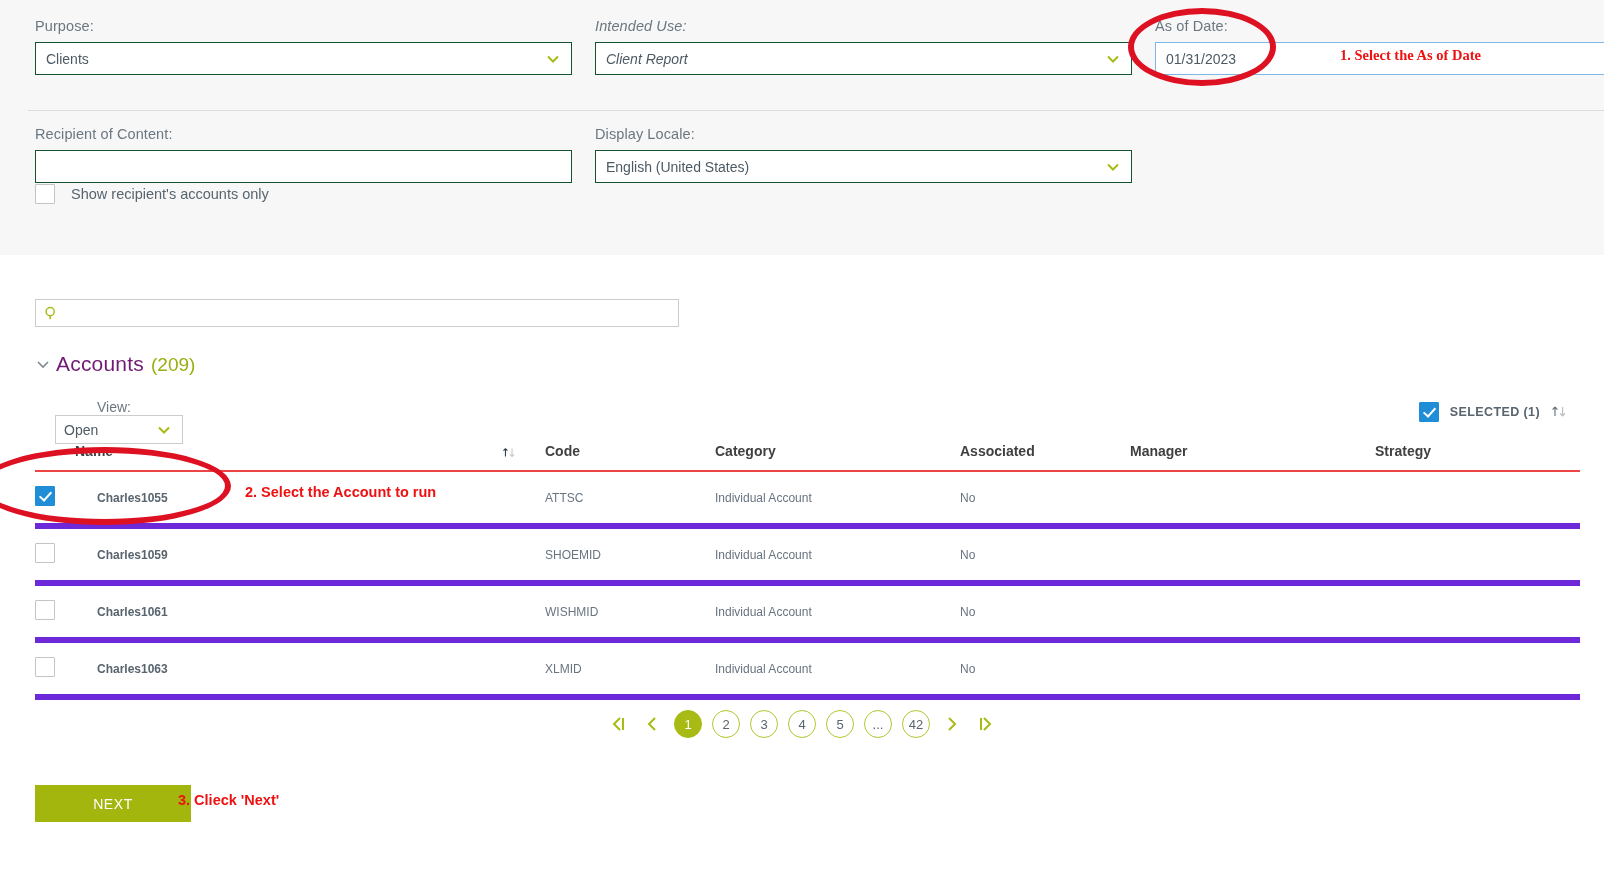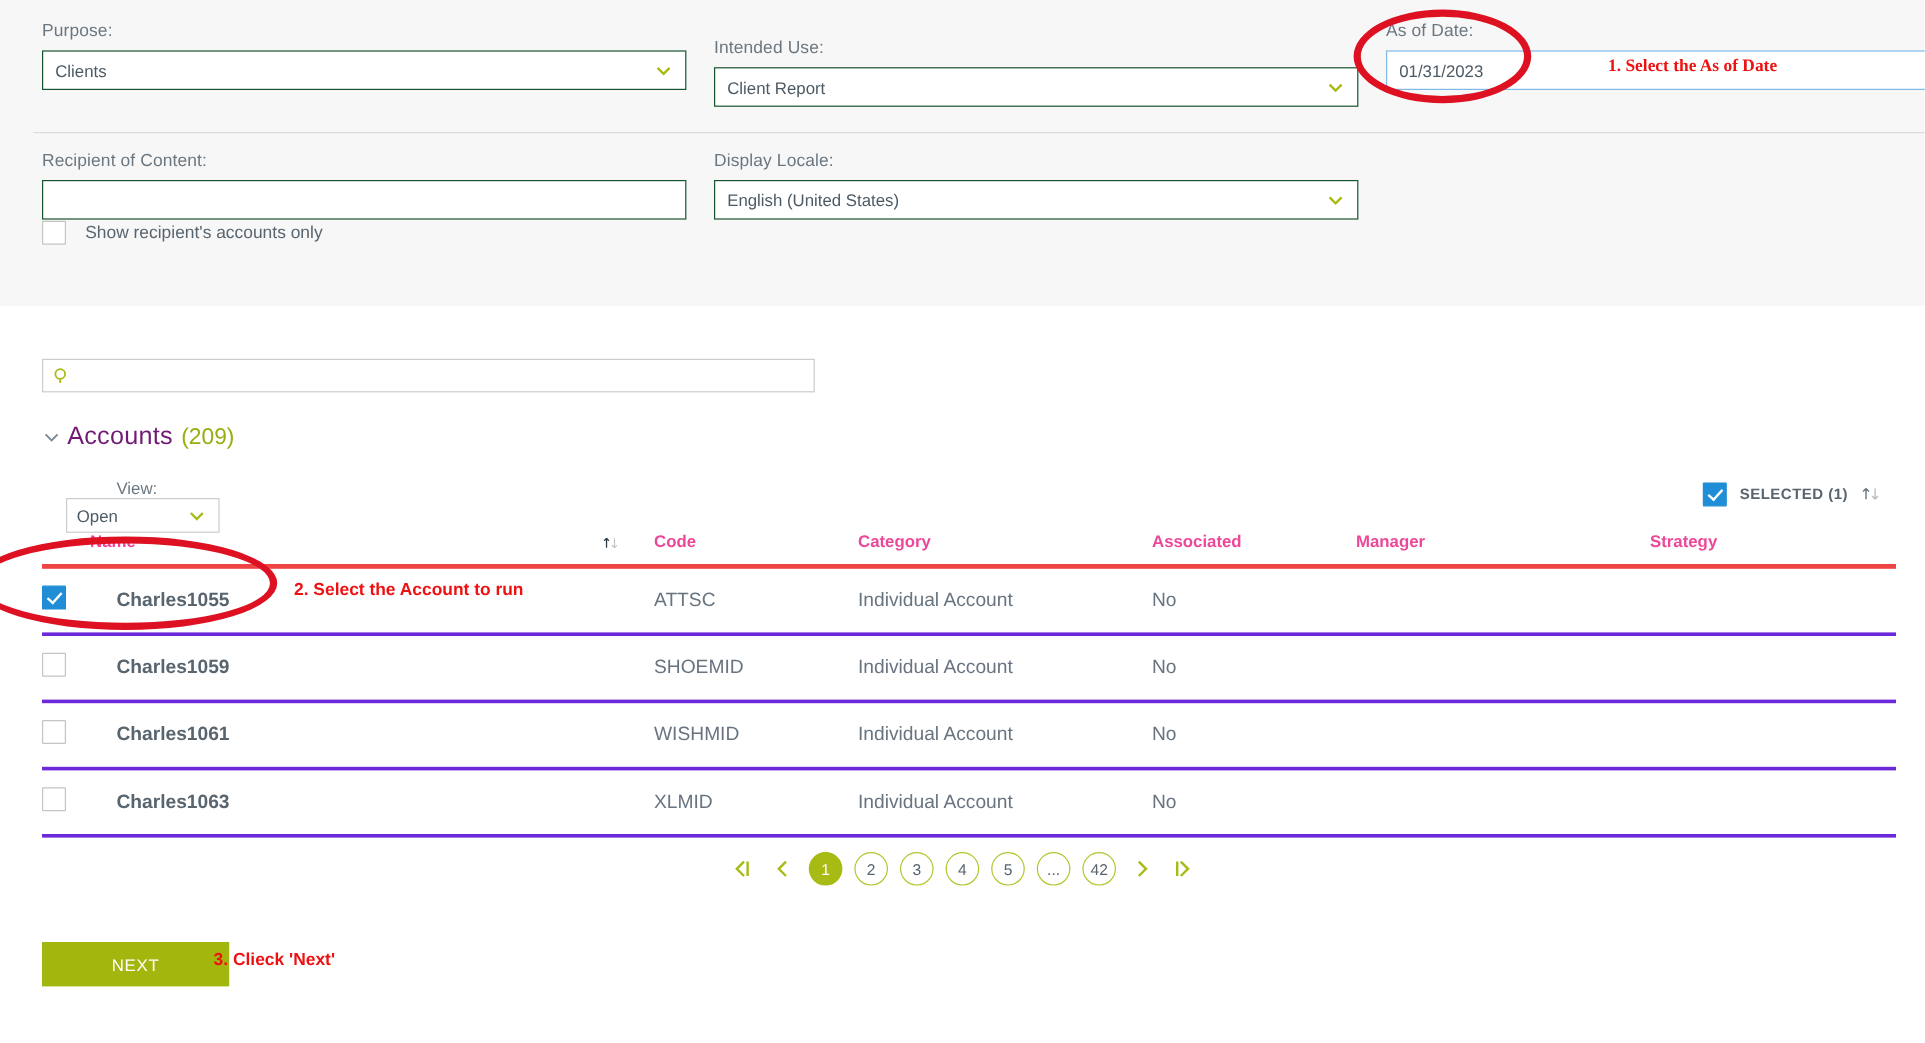--- a/index.html
+++ b/index.html
@@ -70,21 +70,21 @@
     right: 10px;
     top: 50%;
     transform: translateY(-50%);
     width: 16px;
     height: 16px;
   }
   .chev svg { display: block; }
 
   
   #f-purpose       { left: 35px;  top: 18px;  width: 537px; }
-  #f-intended      { left: 595px; top: 32px;  width: 537px; }
+  #f-intended      { left: 595px; top: 18px;  width: 537px; font-style: italic; }
   #f-asofdate      { left: 1155px;top: 18px;  width: 449px; }
   #f-recipient     { left: 35px;  top: 126px; width: 537px; }
   #f-locale        { left: 595px; top: 126px; width: 537px; }
 
   #f-asofdate .control { width: 470px; }
 
   .checkbox-line {
     position: absolute;
     left: 35px;
     top: 184px;
@@ -225,31 +225,31 @@
     left: 35px;
     top: 443px;
     width: 1545px;
     border-collapse: collapse;
     table-layout: fixed;
   }
   .tbl th {
     text-align: left;
     font-size: 14px;
     font-weight: bold;
-    color: #ec4899;
+    color: #404040;
     padding: 0 0 11px 0;
-    border-bottom: 4px solid #ef4444;
+    border-bottom: 2px solid #ef4444;
     vertical-align: bottom;
     position: relative;
   }
   .tbl td {
-    font-size: 16px;
+    font-size: 12px;
     color: #687480;
     padding: 14px 0 14px 0;
-    border-bottom: 3px solid #6d28d9;
+    border-bottom: 6px solid #6d28d9;
     vertical-align: middle;
   }
   .tbl td.name-cell {
     color: #58646e;
     font-weight: bold;
   }
   .col-check { width: 40px; }
   .col-name  { width: 470px; }
   .col-code  { width: 170px; }
   .col-cat   { width: 245px; }

